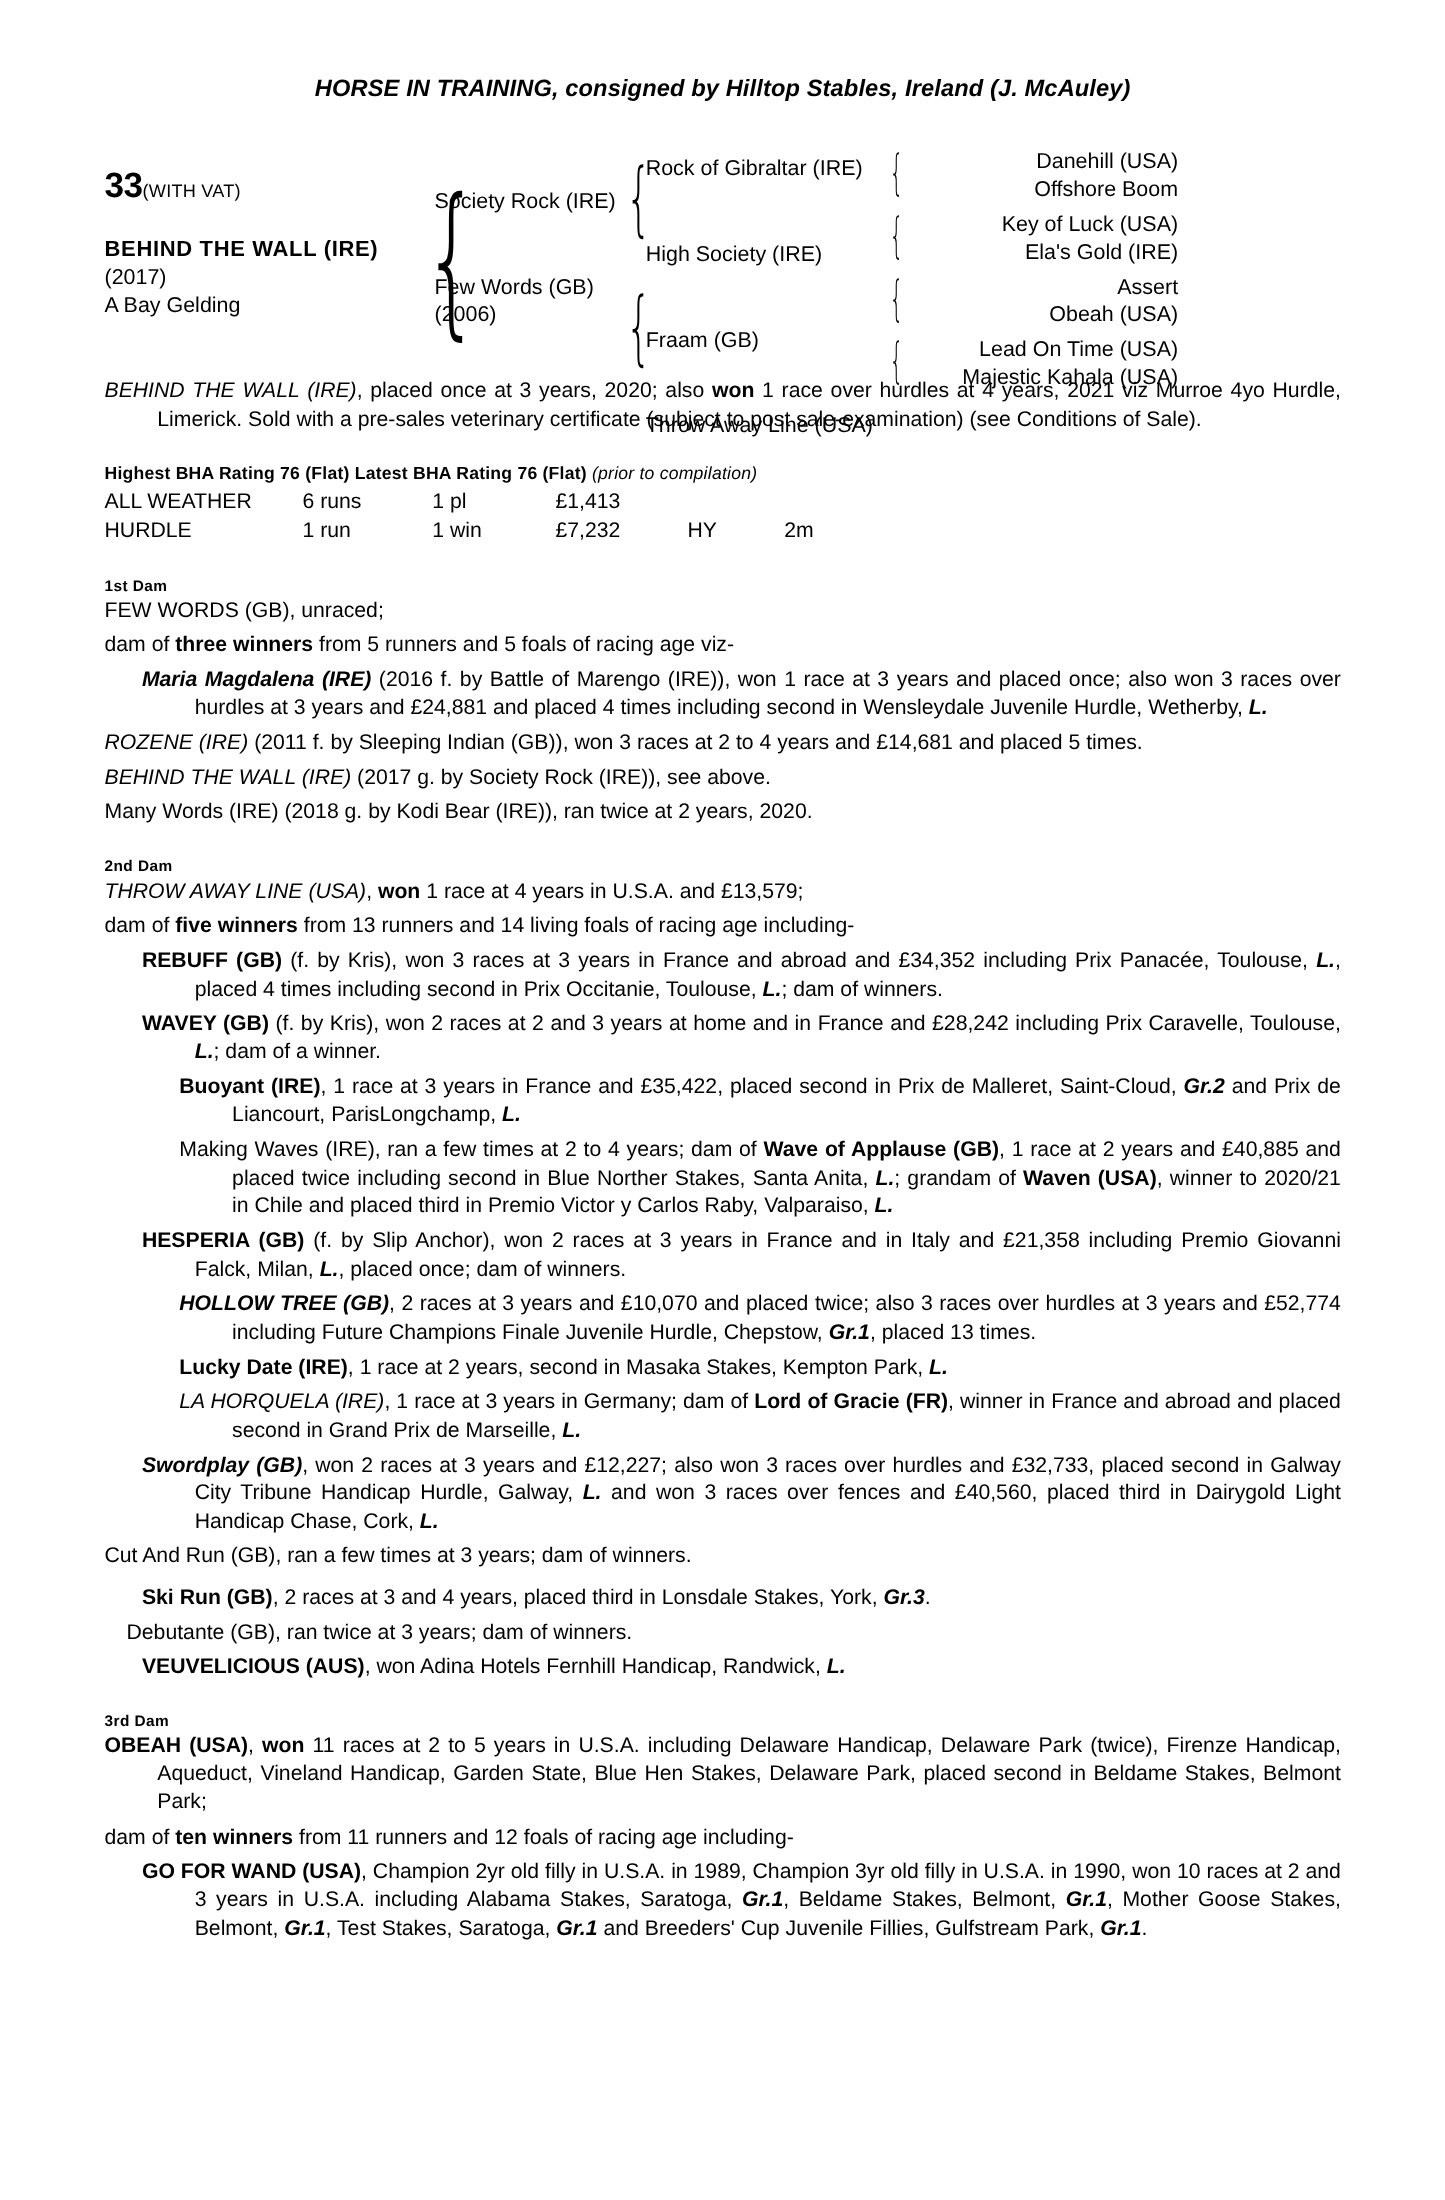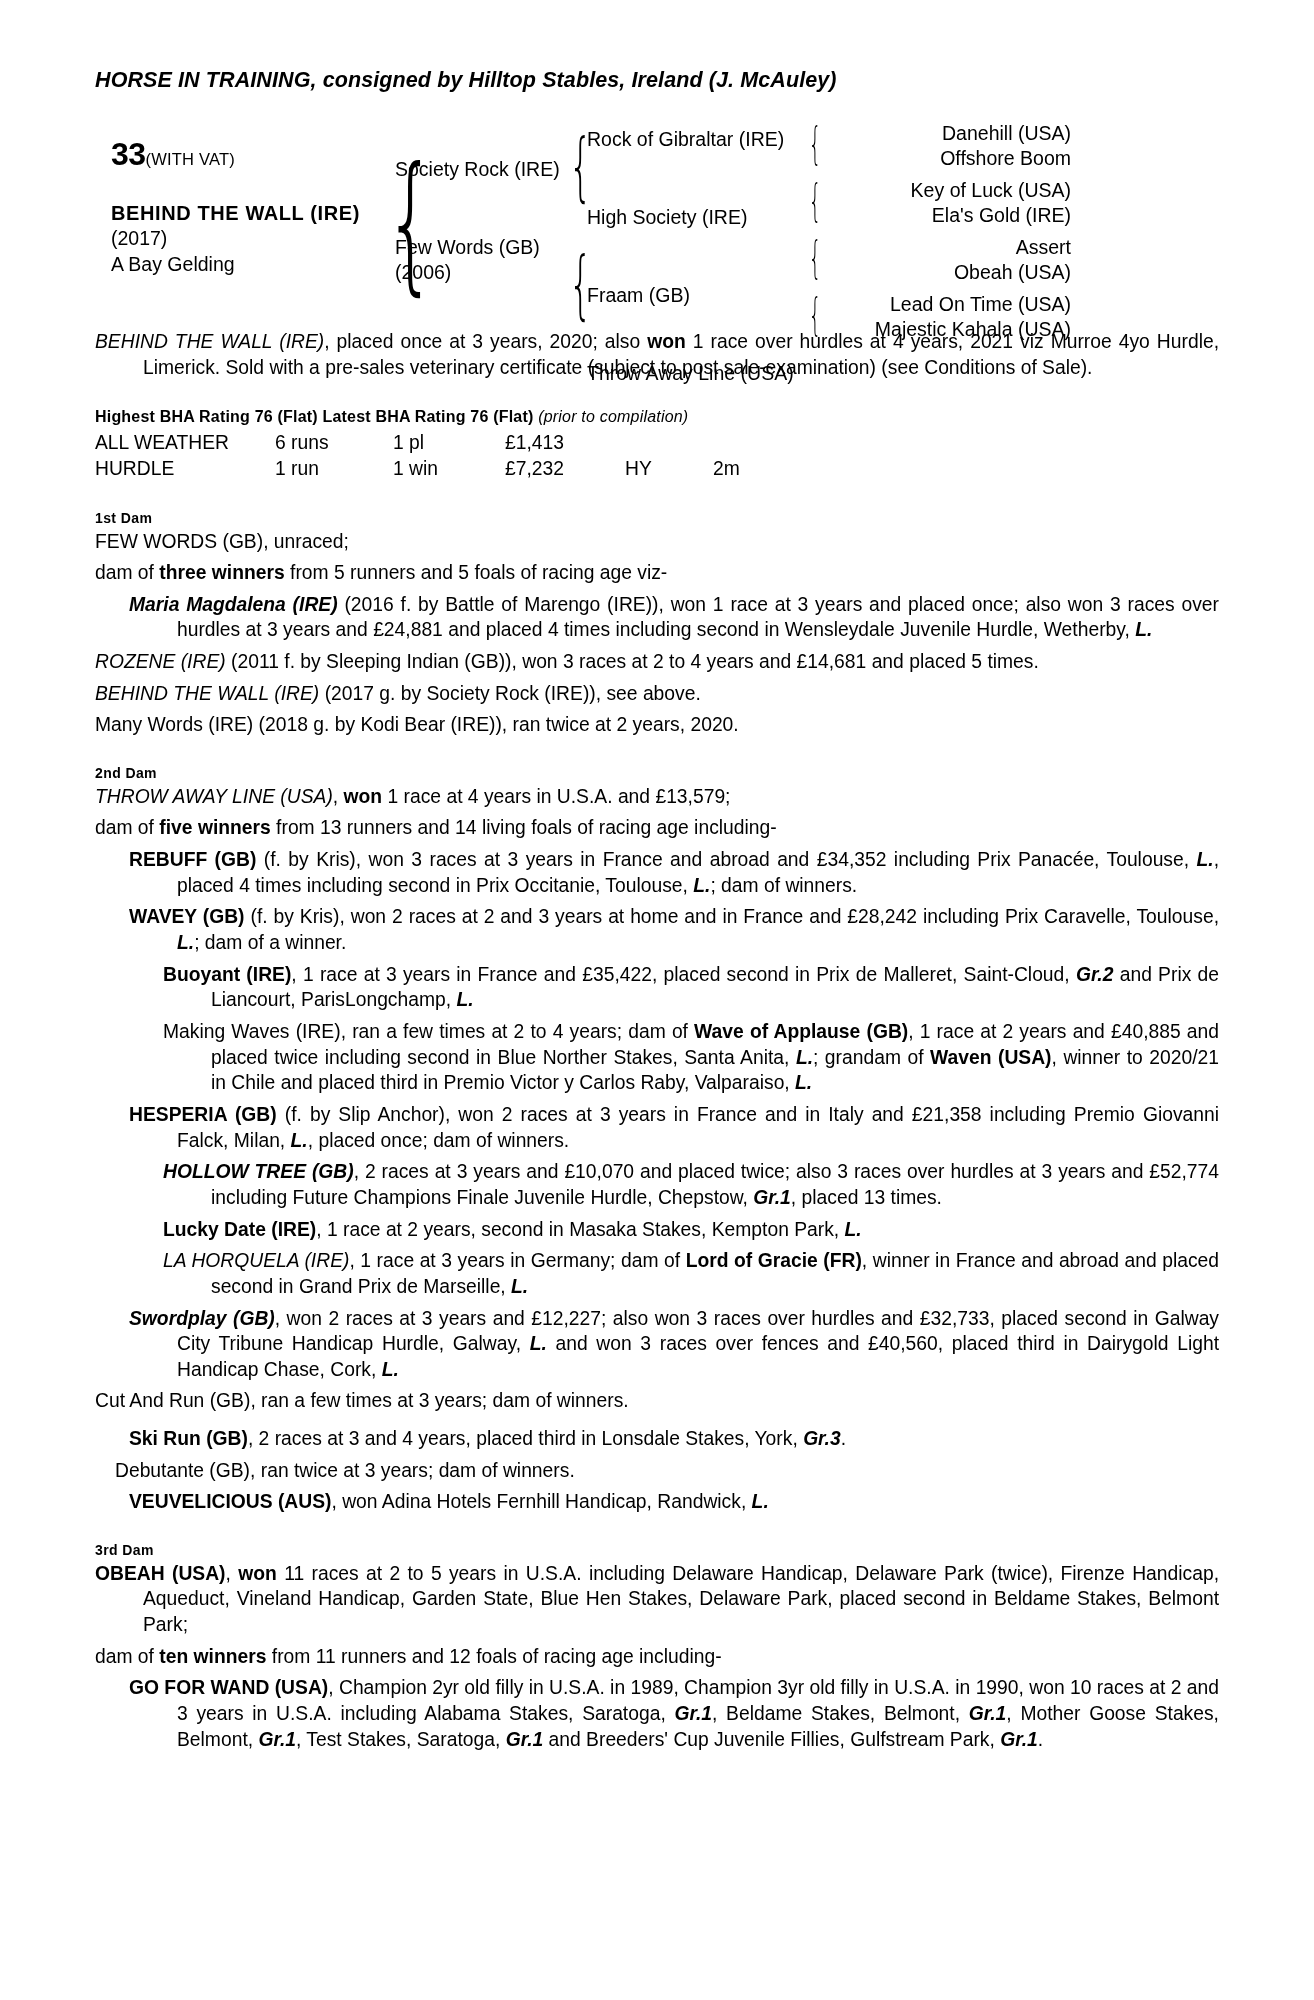--- a/index.html
+++ b/index.html
@@ -15,37 +15,38 @@
     -webkit-font-smoothing: antialiased;
   }
   .page {
     width: 1314px;
     min-height: 2000px;
     box-sizing: border-box;
     padding: 60px 95px 40px 95px;
     position: relative;
   }
   .consignor {
+    text-align: center;
     font-style: italic;
     font-size: 21.5px;
     font-weight: bold;
     letter-spacing: 0.1px;
-    margin: 8px 0 26px 0;
+    margin: 8px 0 40px 0;
   }
 
   
   .ped {
     position: relative;
     height: 210px;
     font-size: 19.5px;
     line-height: 1.32;
   }
   .lot-col {
     position: absolute;
-    left: 16px;
+    left: 0;
     top: 14px;
     width: 255px;
   }
   .lot-no {
     font-size: 32px;
     font-weight: bold;
     letter-spacing: -0.5px;
   }
   .lot-vat {
     font-size: 16.5px;

